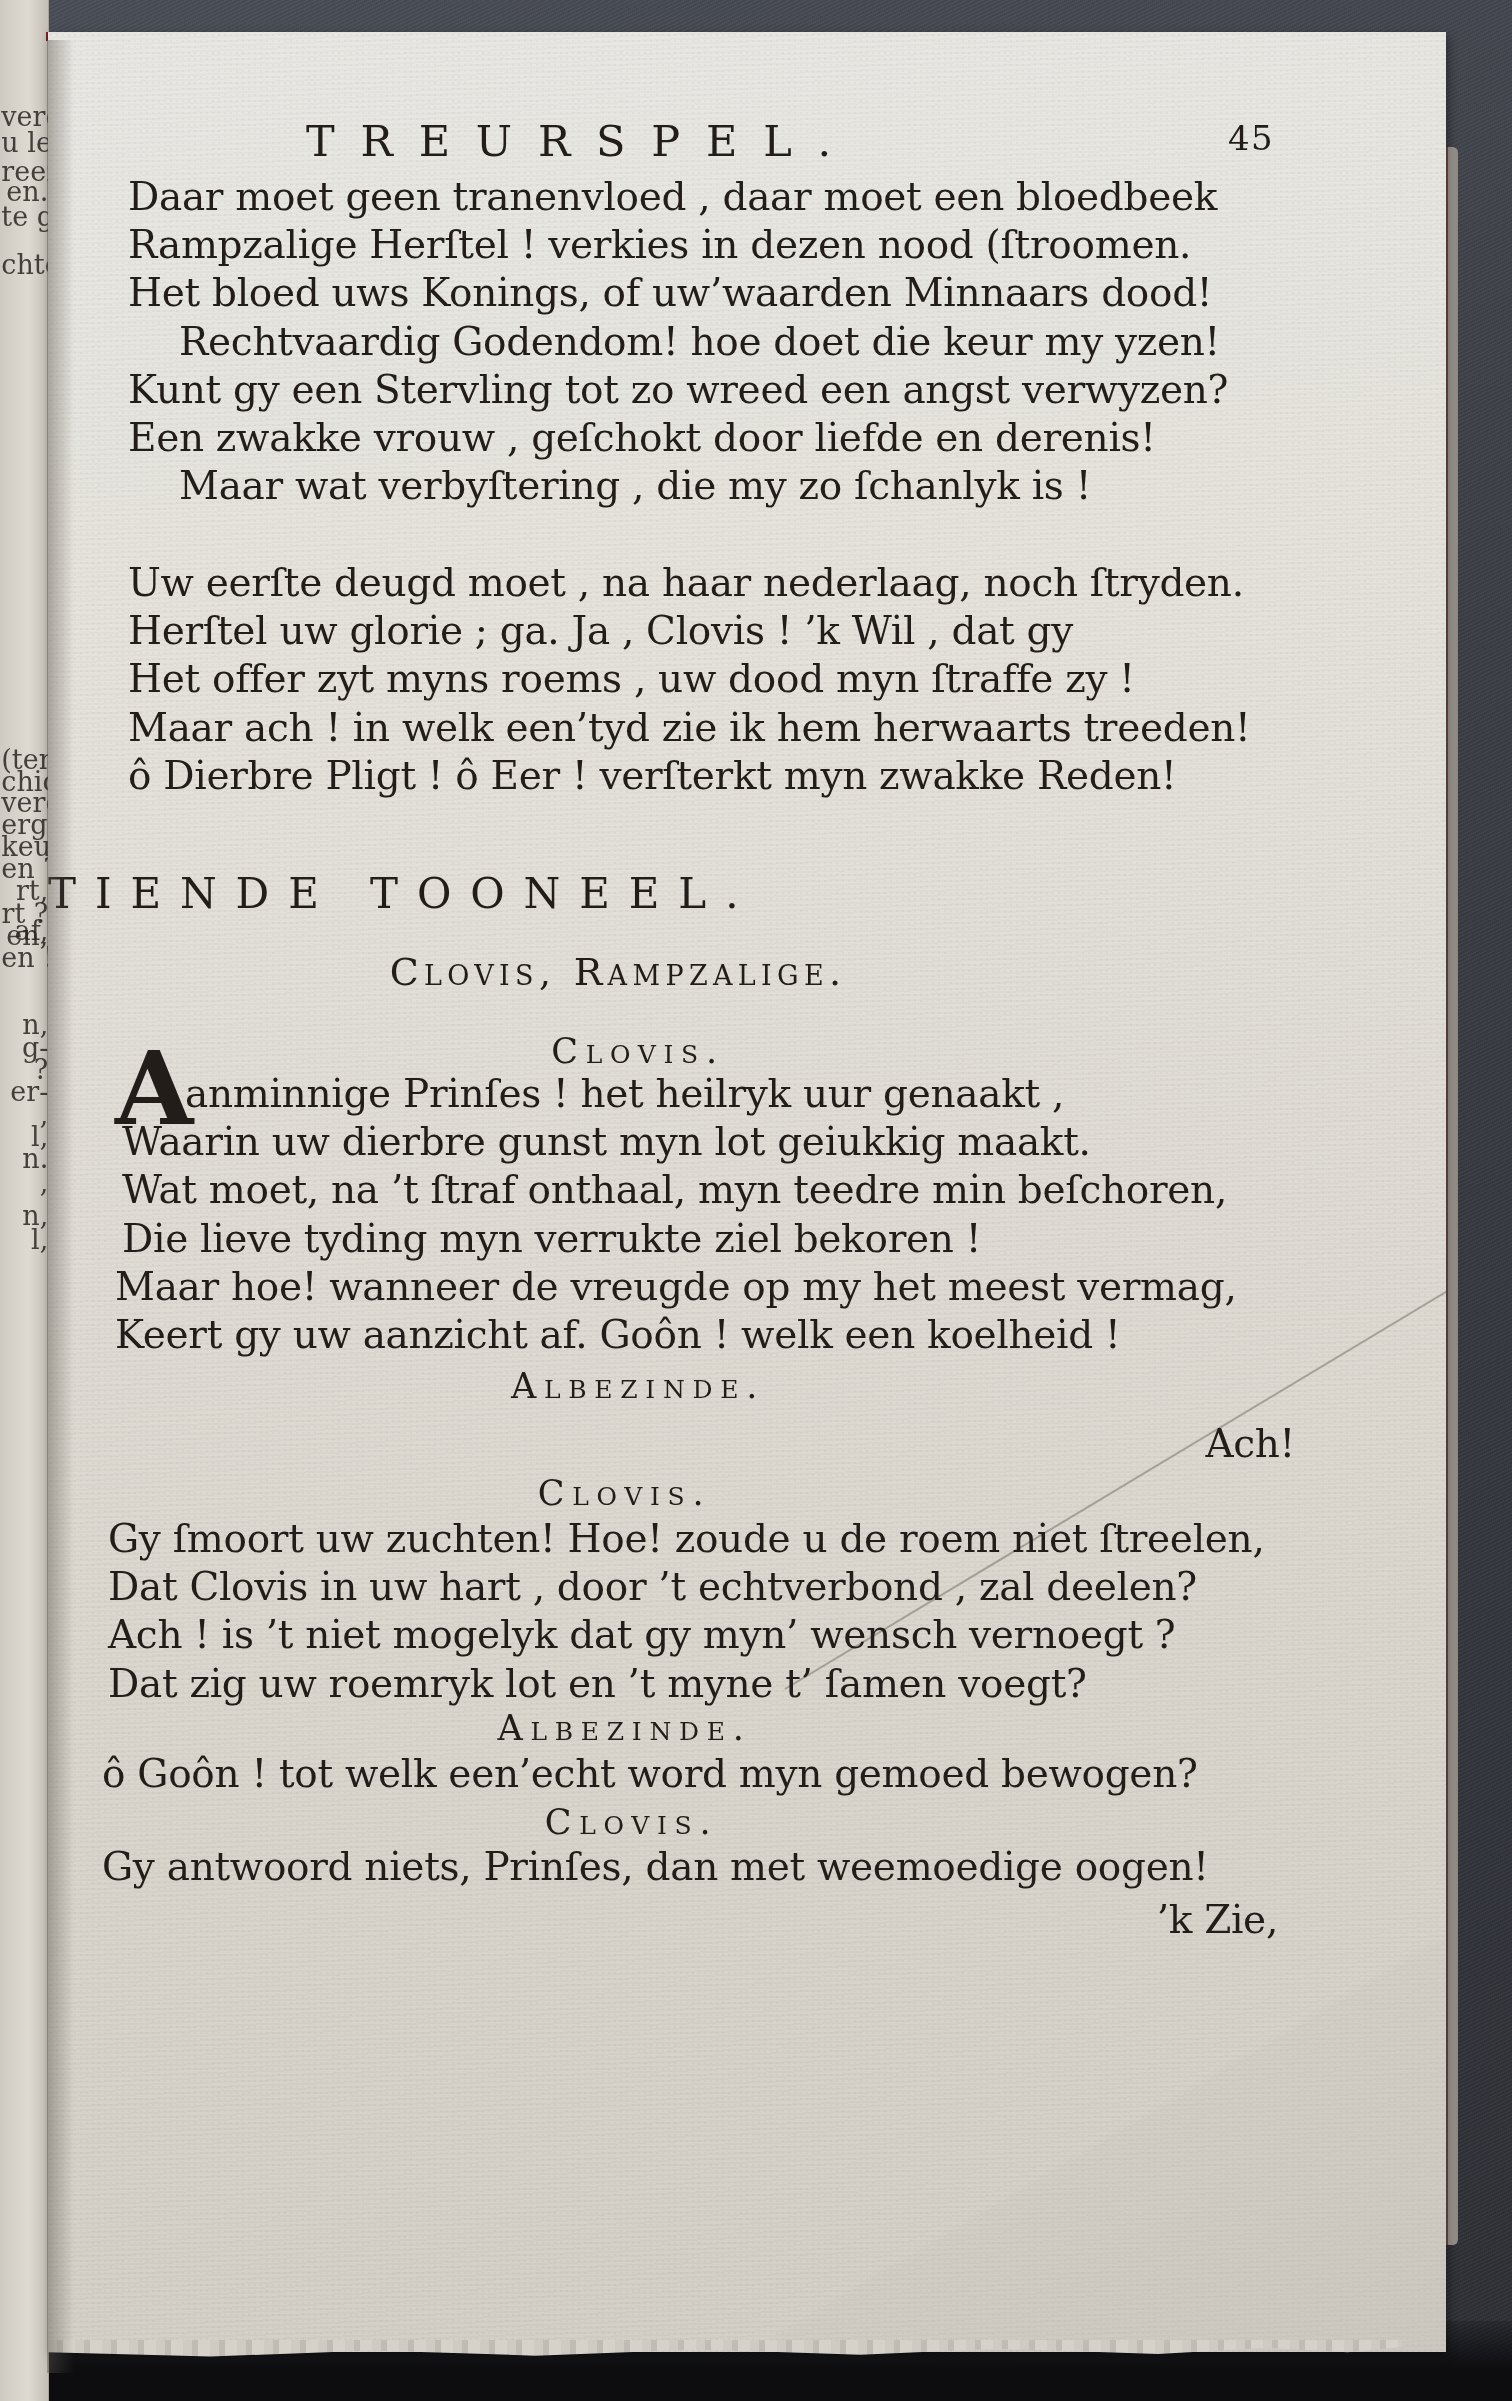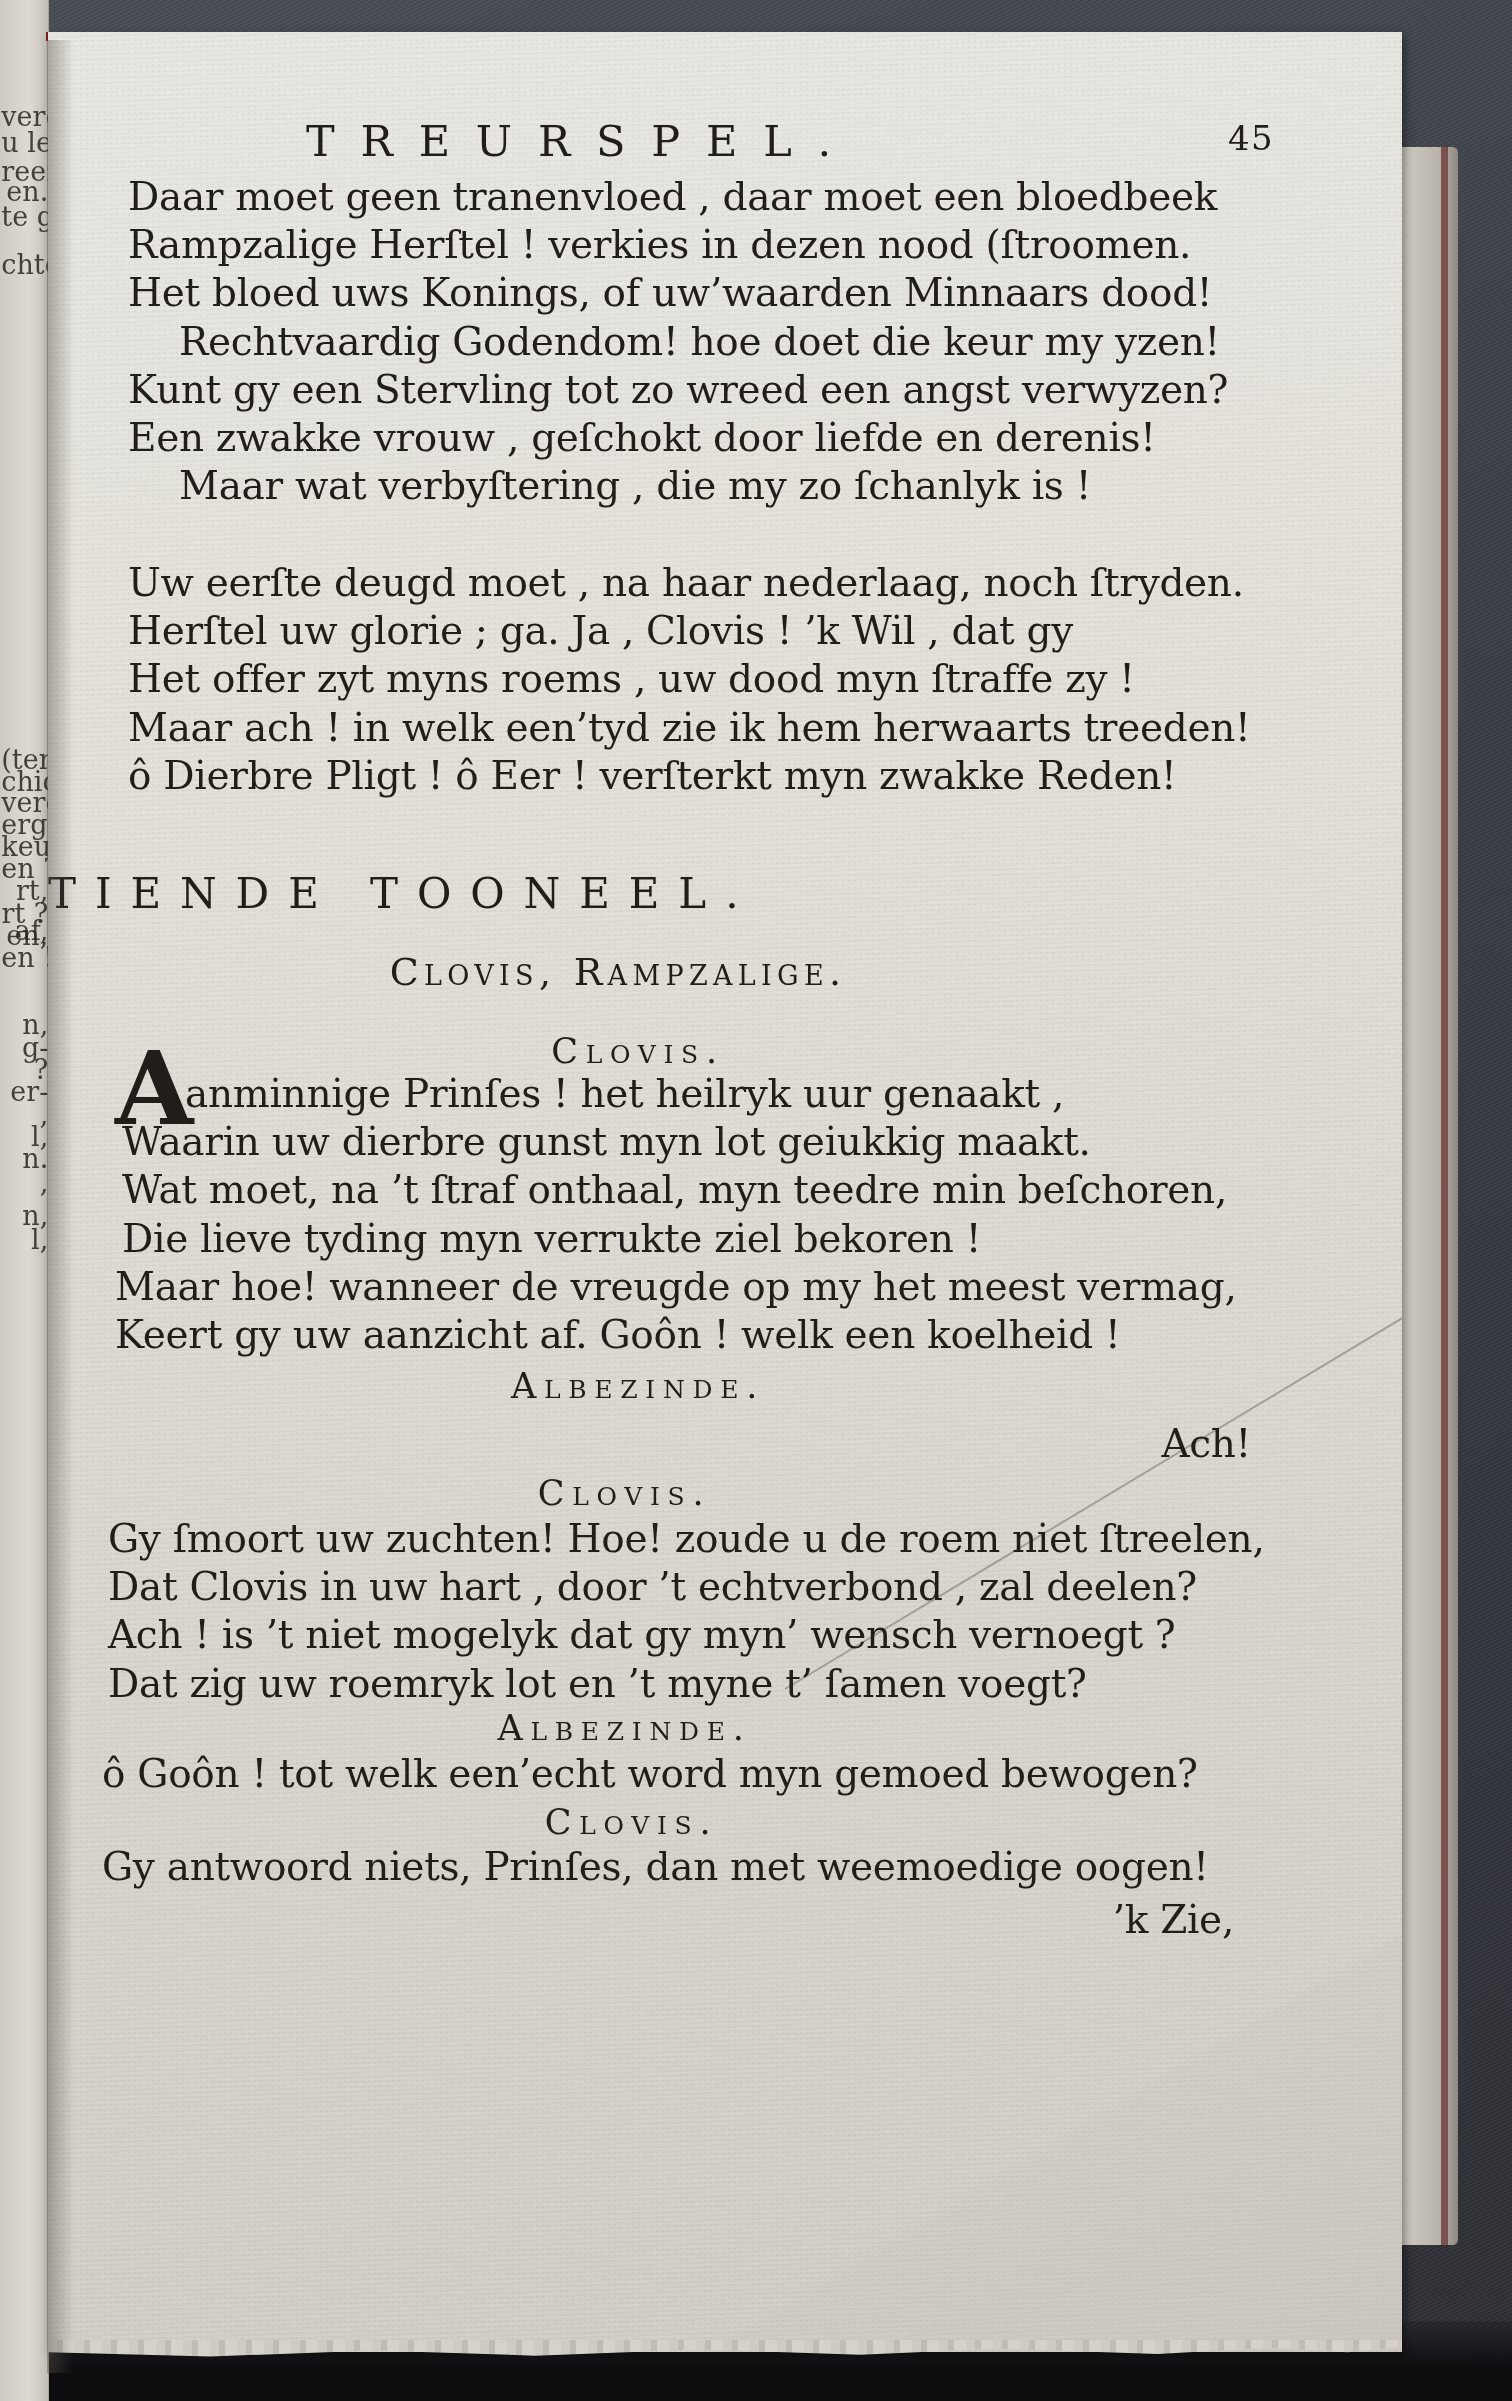--- a/index.html
+++ b/index.html
@@ -48,20 +48,21 @@
   .red-edge {
     position: absolute; left: 1441px; top: 147px; width: 6.7px; height: 2098px;
     background: #5a1619; opacity: 0.6;
   }
   
   .page {
     position: absolute; left: 48px; top: 32px; width: 1354px; height: 2320px;
     background: linear-gradient(175deg, #e9e7e2 0%, #e2dfd8 35%, #d9d5cd 70%, #d2cec6 100%);
     box-shadow: 2.7px 4px 9.4px rgba(0,0,0,0.45);
     overflow: hidden;
+    padding-left: 44px;
   }
   .page-texture {
     position: absolute; inset: 0;
     background-image:
       radial-gradient(rgba(120,110,95,0.06) 0.7px, transparent 1px),
       repeating-linear-gradient(178deg, rgba(0,0,0,0.018) 0 2px, rgba(255,255,255,0.02) 2px 4.7px);
     background-size: 6px 6px, auto;
   }
   
   .crease {

